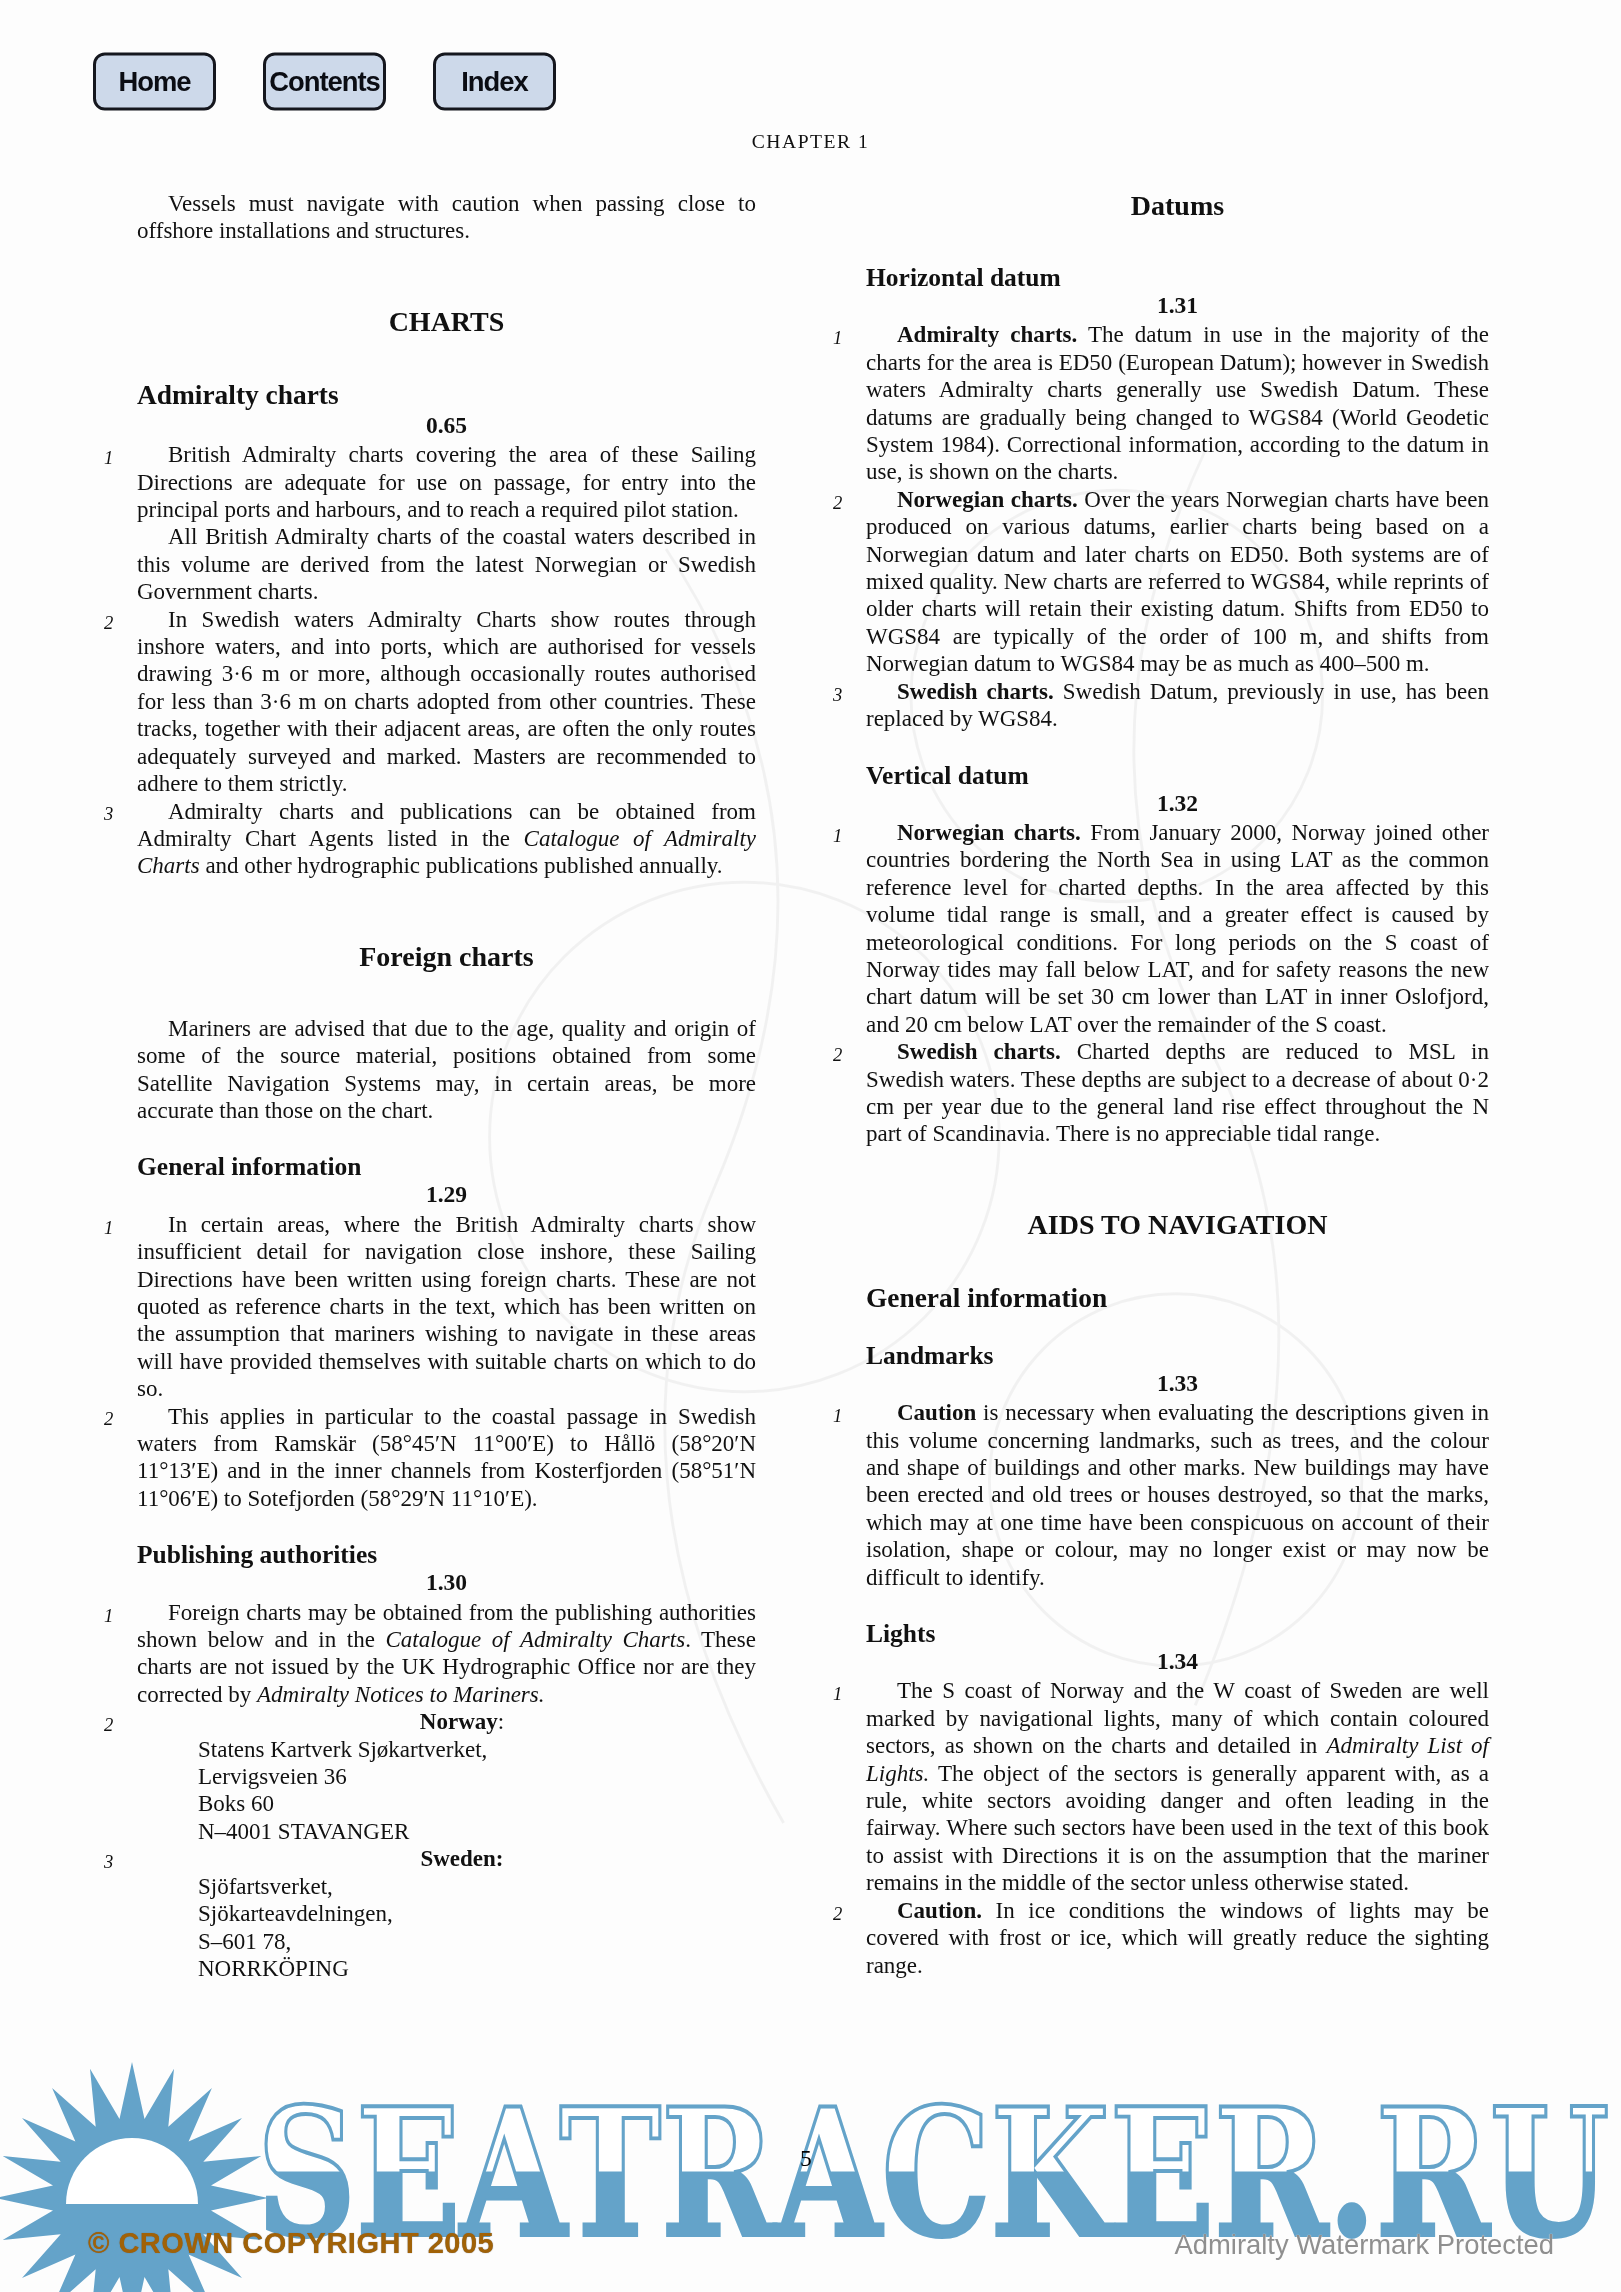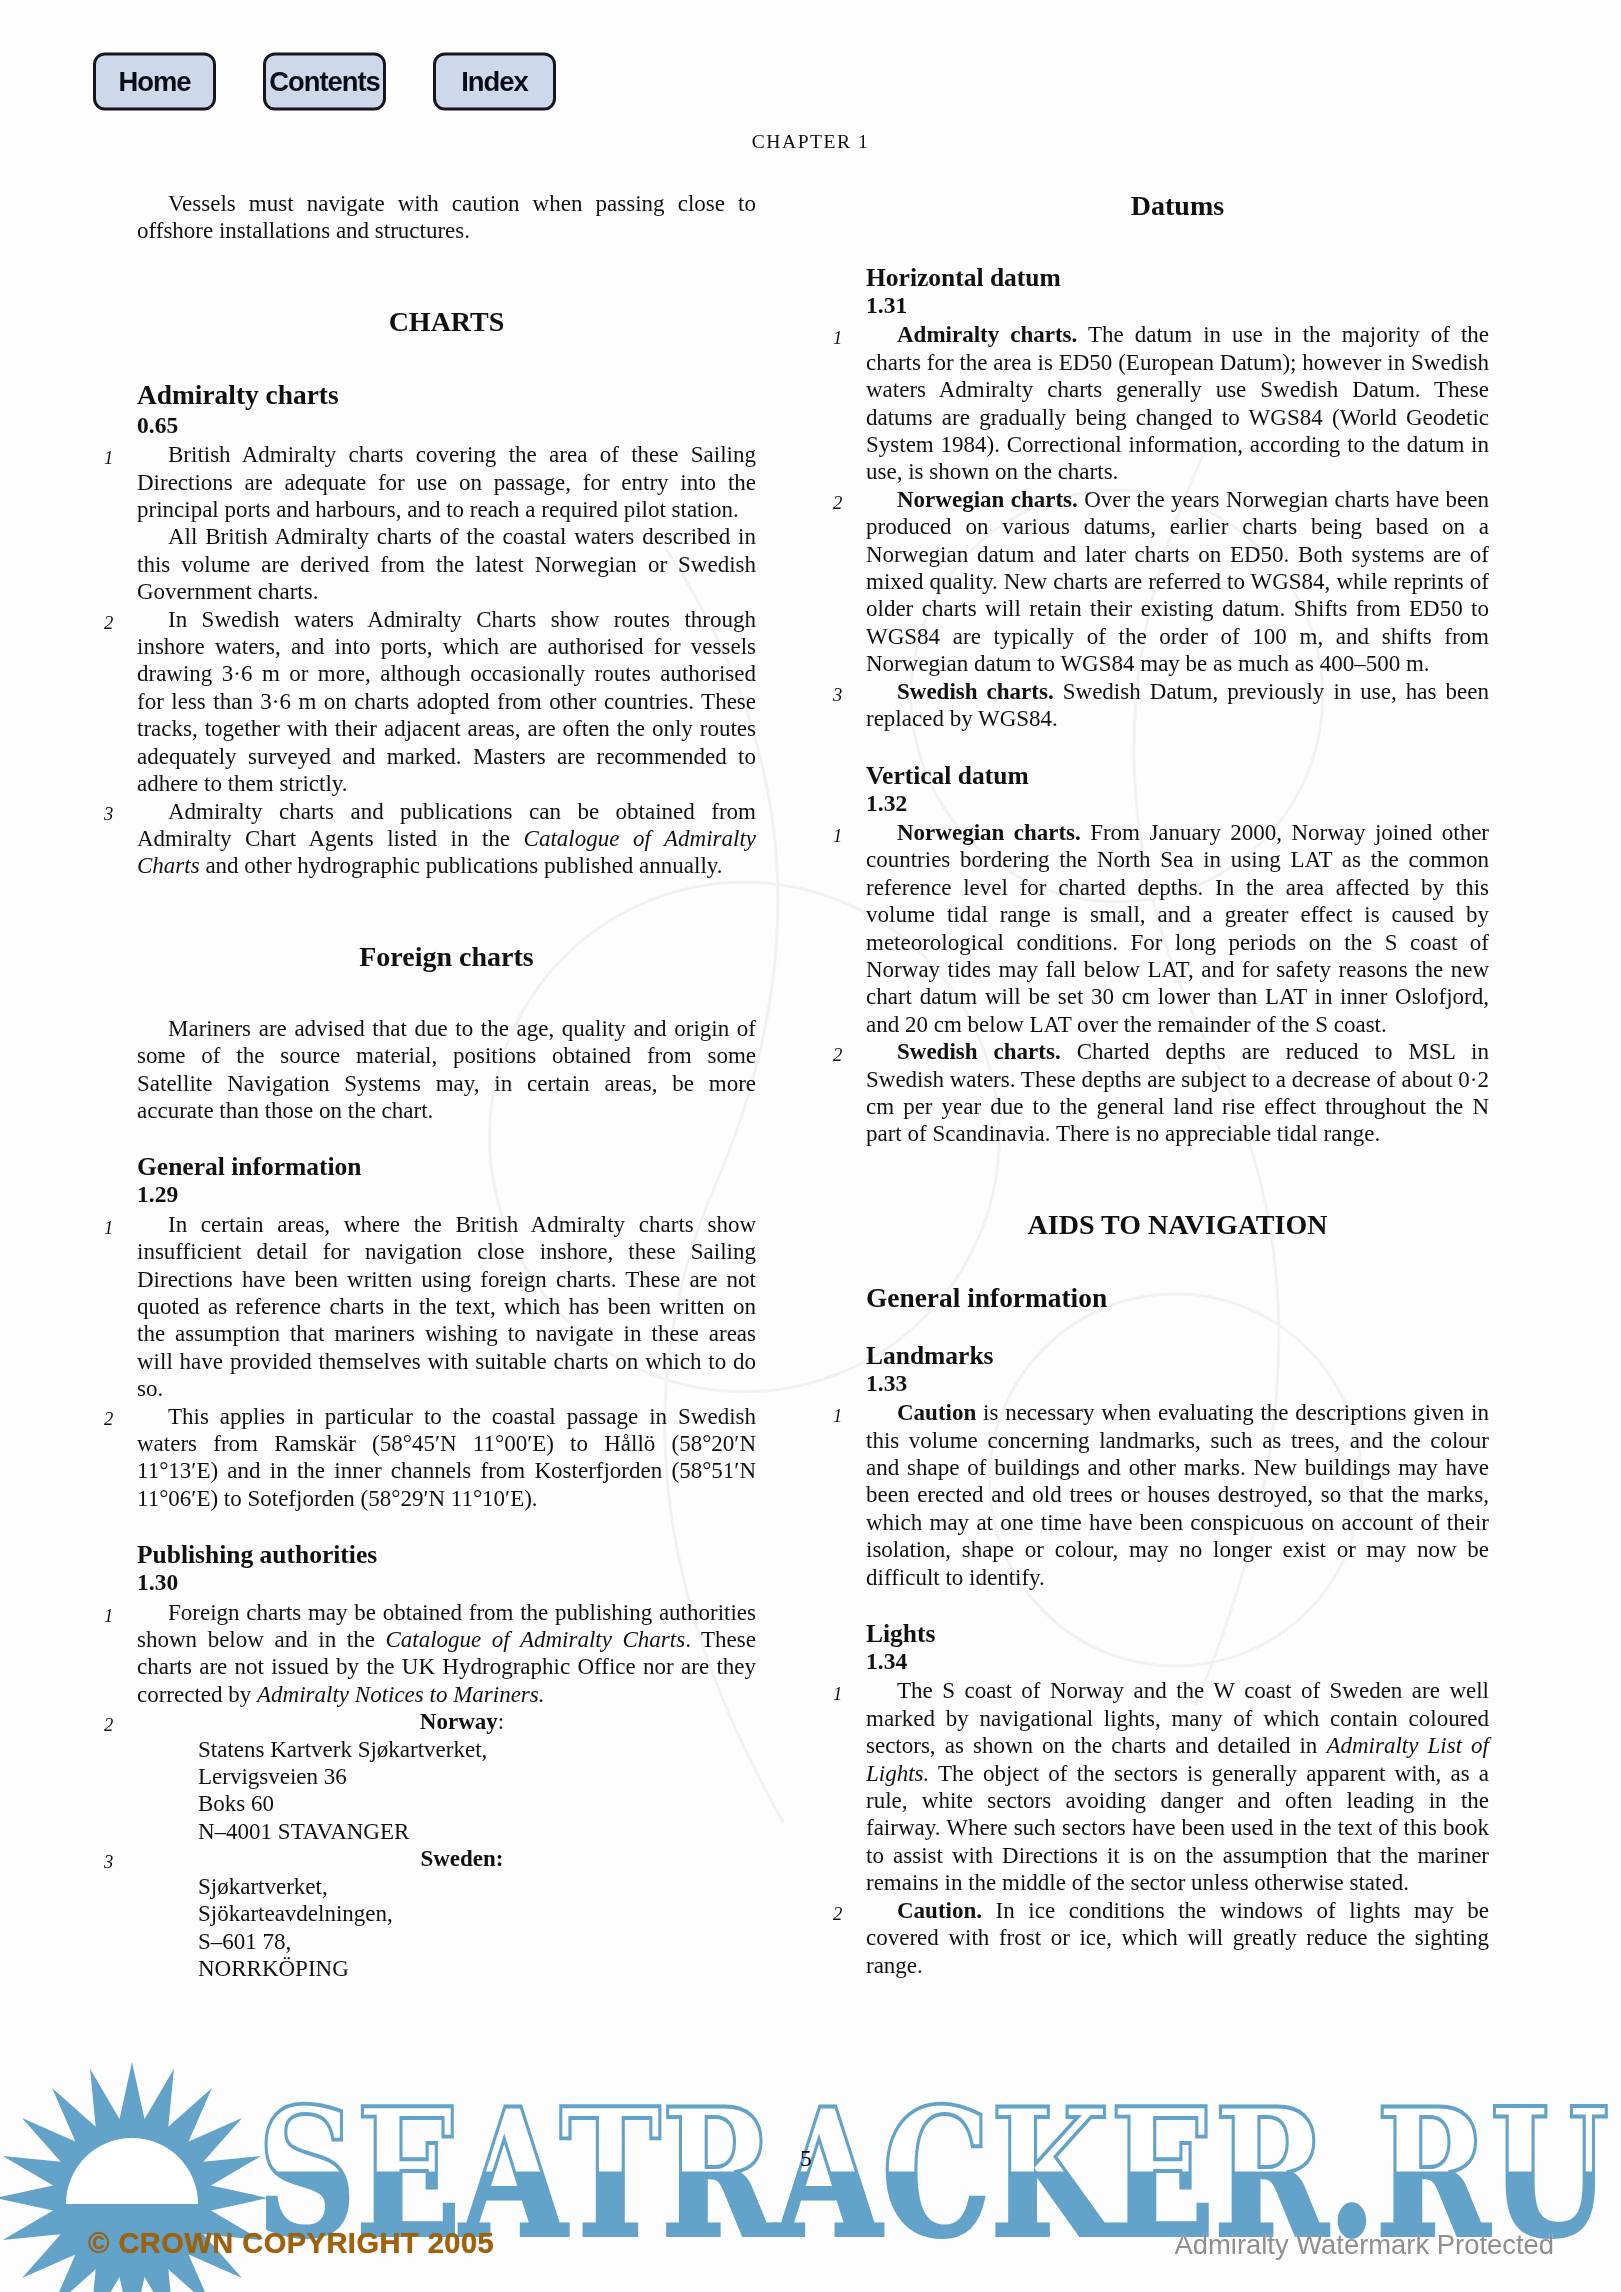--- a/index.html
+++ b/index.html
@@ -34,21 +34,21 @@
   
   .columns { position:absolute; top:190px; left:137px; z-index:2; display:flex; gap:110px; }
   .col { font-size:23px; line-height:27.4px; text-align:justify; }
   .col-left  { width:619px; }
   .col-right { width:623px; }
 
   .blk { position:relative; }
   .b-section { font-weight:bold; font-size:28px; line-height:31px; text-align:center; margin:61px 0 43px; }
   .b-group   { font-weight:bold; font-size:27.4px; line-height:30px; text-align:left; margin:43px 0 2px; }
   .b-subhead { font-weight:bold; font-size:25.5px; line-height:28px; text-align:left; margin:29px 0 0; }
-  .b-rule    { font-weight:bold; font-size:23.5px; line-height:27.4px; text-align:left; margin:0 0 2px; }
+  .b-rule    { font-weight:bold; font-size:23.5px; line-height:27.4px; text-align:center; margin:0 0 2px; }
   .col > .blk:first-child { margin-top:0; }
 
   .b-para { margin:0; text-indent:31px; }
   .b-address { margin:0; }
   .marker {
     position:absolute; left:-33px; top:2.9px;
     font-style:italic; font-size:18.6px; line-height:27.4px; text-indent:0;
   }
   .r-b { font-weight:bold; }
   .r-i { font-style:italic; }
@@ -129,21 +129,21 @@
           <span class="marker">2</span>
           <div class="addr-label"><span class="r-b">Norway</span><span class="r-n">:</span></div>
           <div class="addr-line">Statens Kartverk Sjøkartverket,</div>
           <div class="addr-line">Lervigsveien 36</div>
           <div class="addr-line">Boks 60</div>
           <div class="addr-line">N–4001 STAVANGER</div>
         </div>
         <div class="blk b-address">
           <span class="marker">3</span>
           <div class="addr-label"><span class="r-b">Sweden:</span></div>
-          <div class="addr-line">Sjøkartverket,</div>
+          <div class="addr-line">Sjöfartsverket,</div>
           <div class="addr-line">Sjökarteavdelningen,</div>
           <div class="addr-line">S–601 78,</div>
           <div class="addr-line">NORRKÖPING</div>
         </div>
       </div>
     <div class="col col-right">
         <div class="blk b-section">Datums</div>
         <div class="blk b-subhead">Horizontal datum</div>
         <div class="blk b-rule">1.31</div>
         <div class="blk b-para"><span class="marker">1</span><span class="r-b">Admiralty charts.</span><span class="r-n"> The datum in use in the majority of the charts for the area is ED50 (European Datum); however in Swedish waters Admiralty charts generally use Swedish Datum. These datums are gradually being changed to WGS84 (World Geodetic System 1984). Correctional information, according to the datum in use, is shown on the charts.</span></div>

